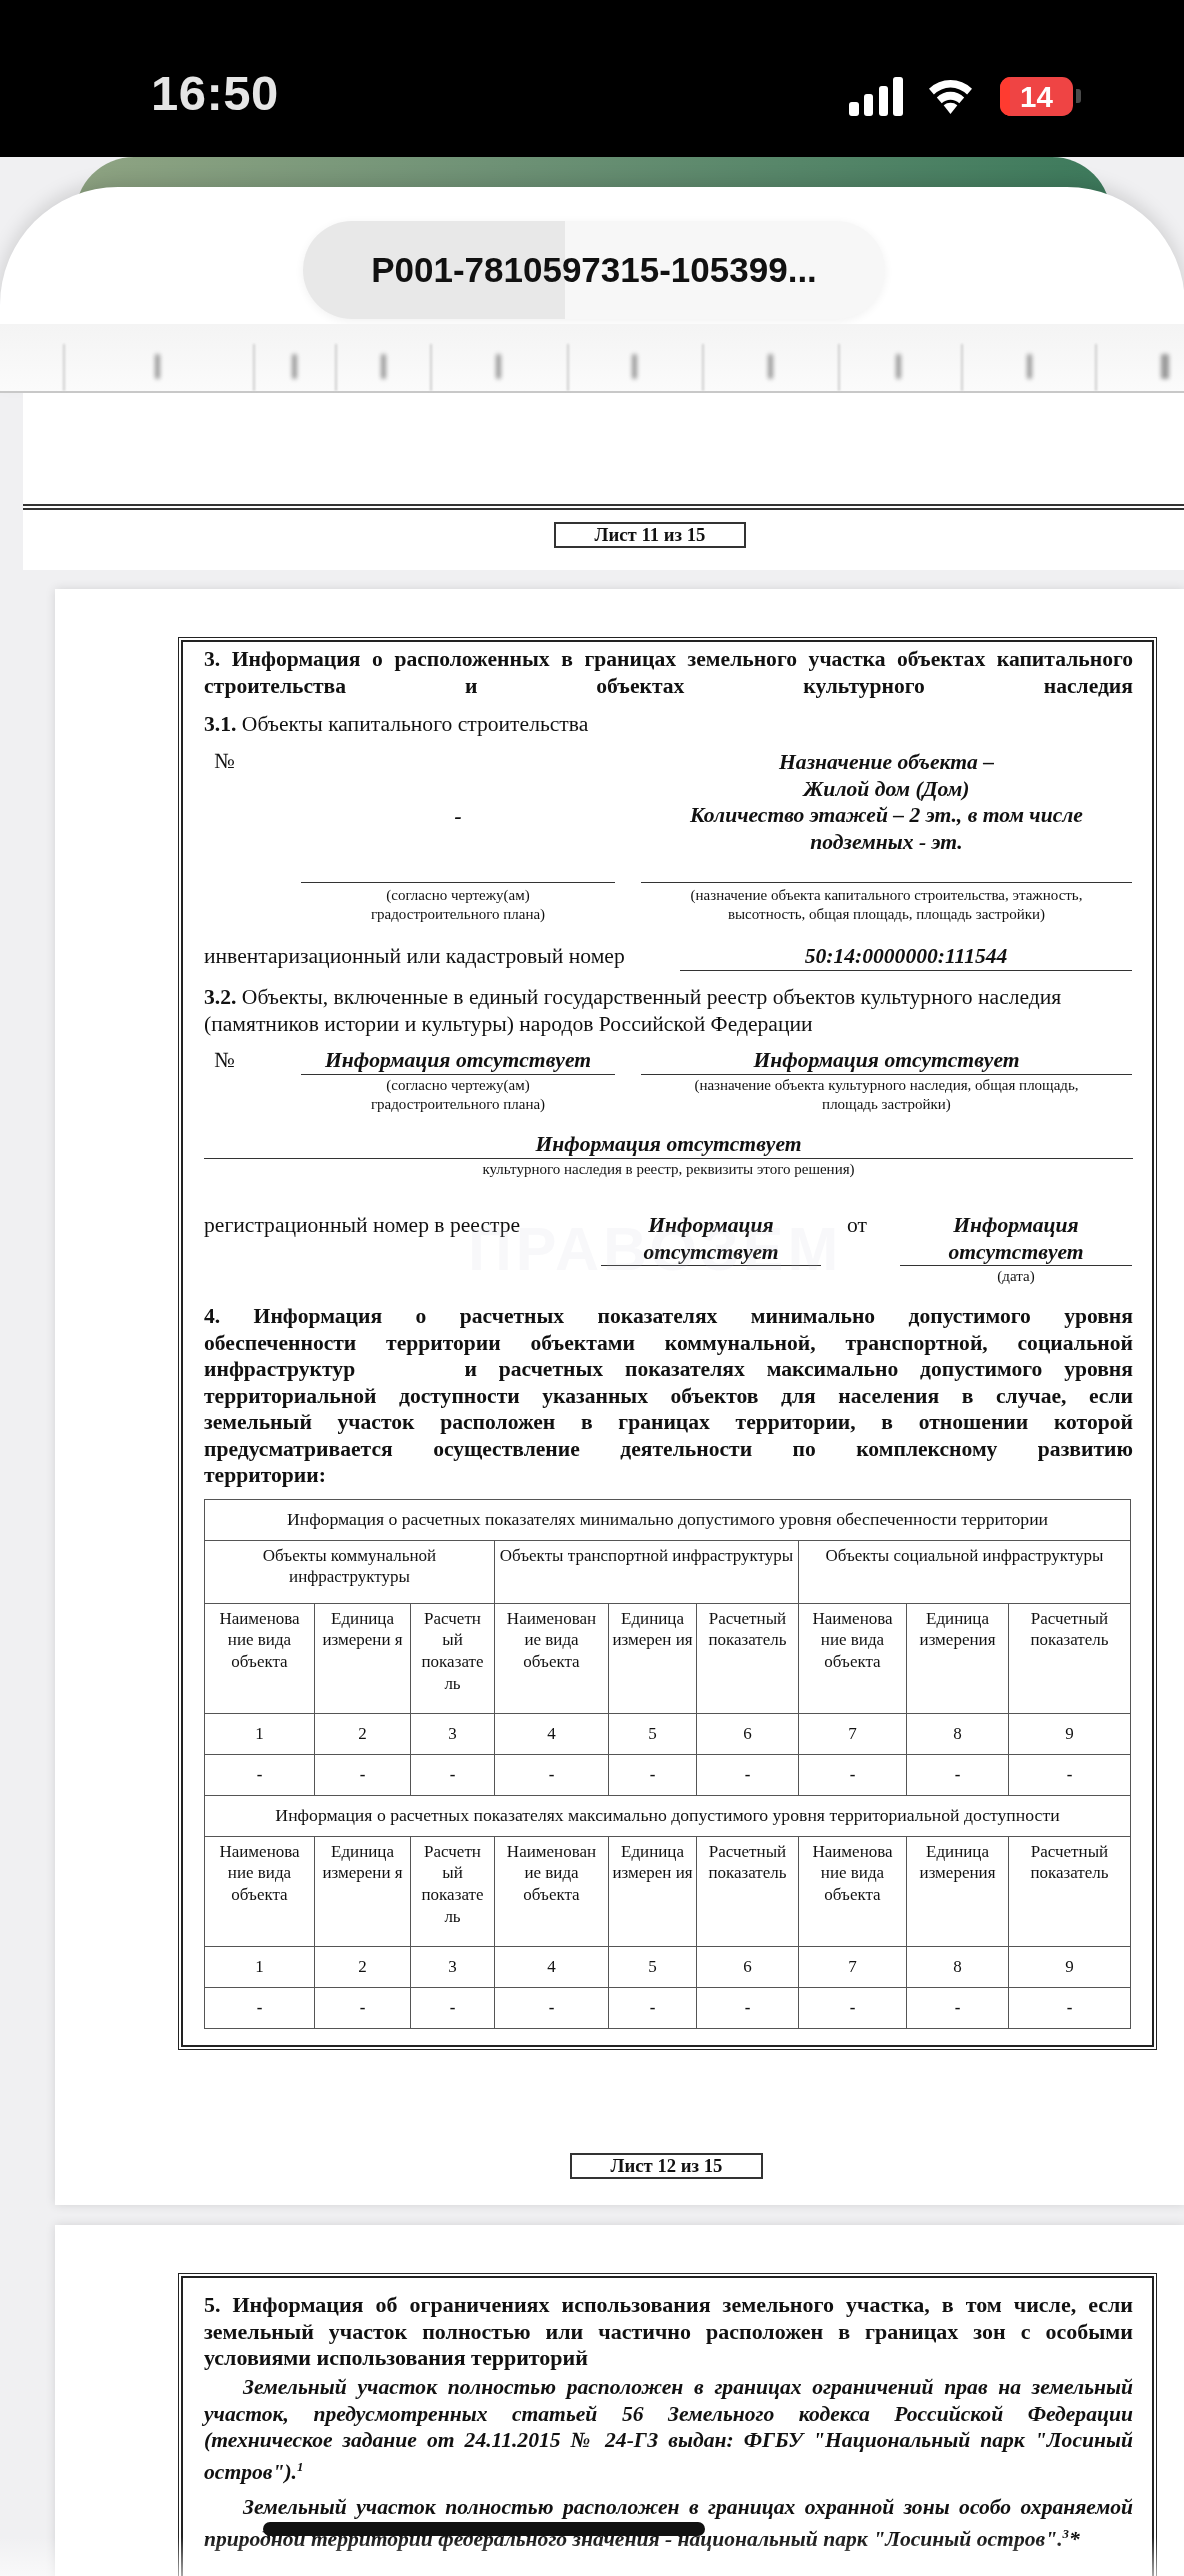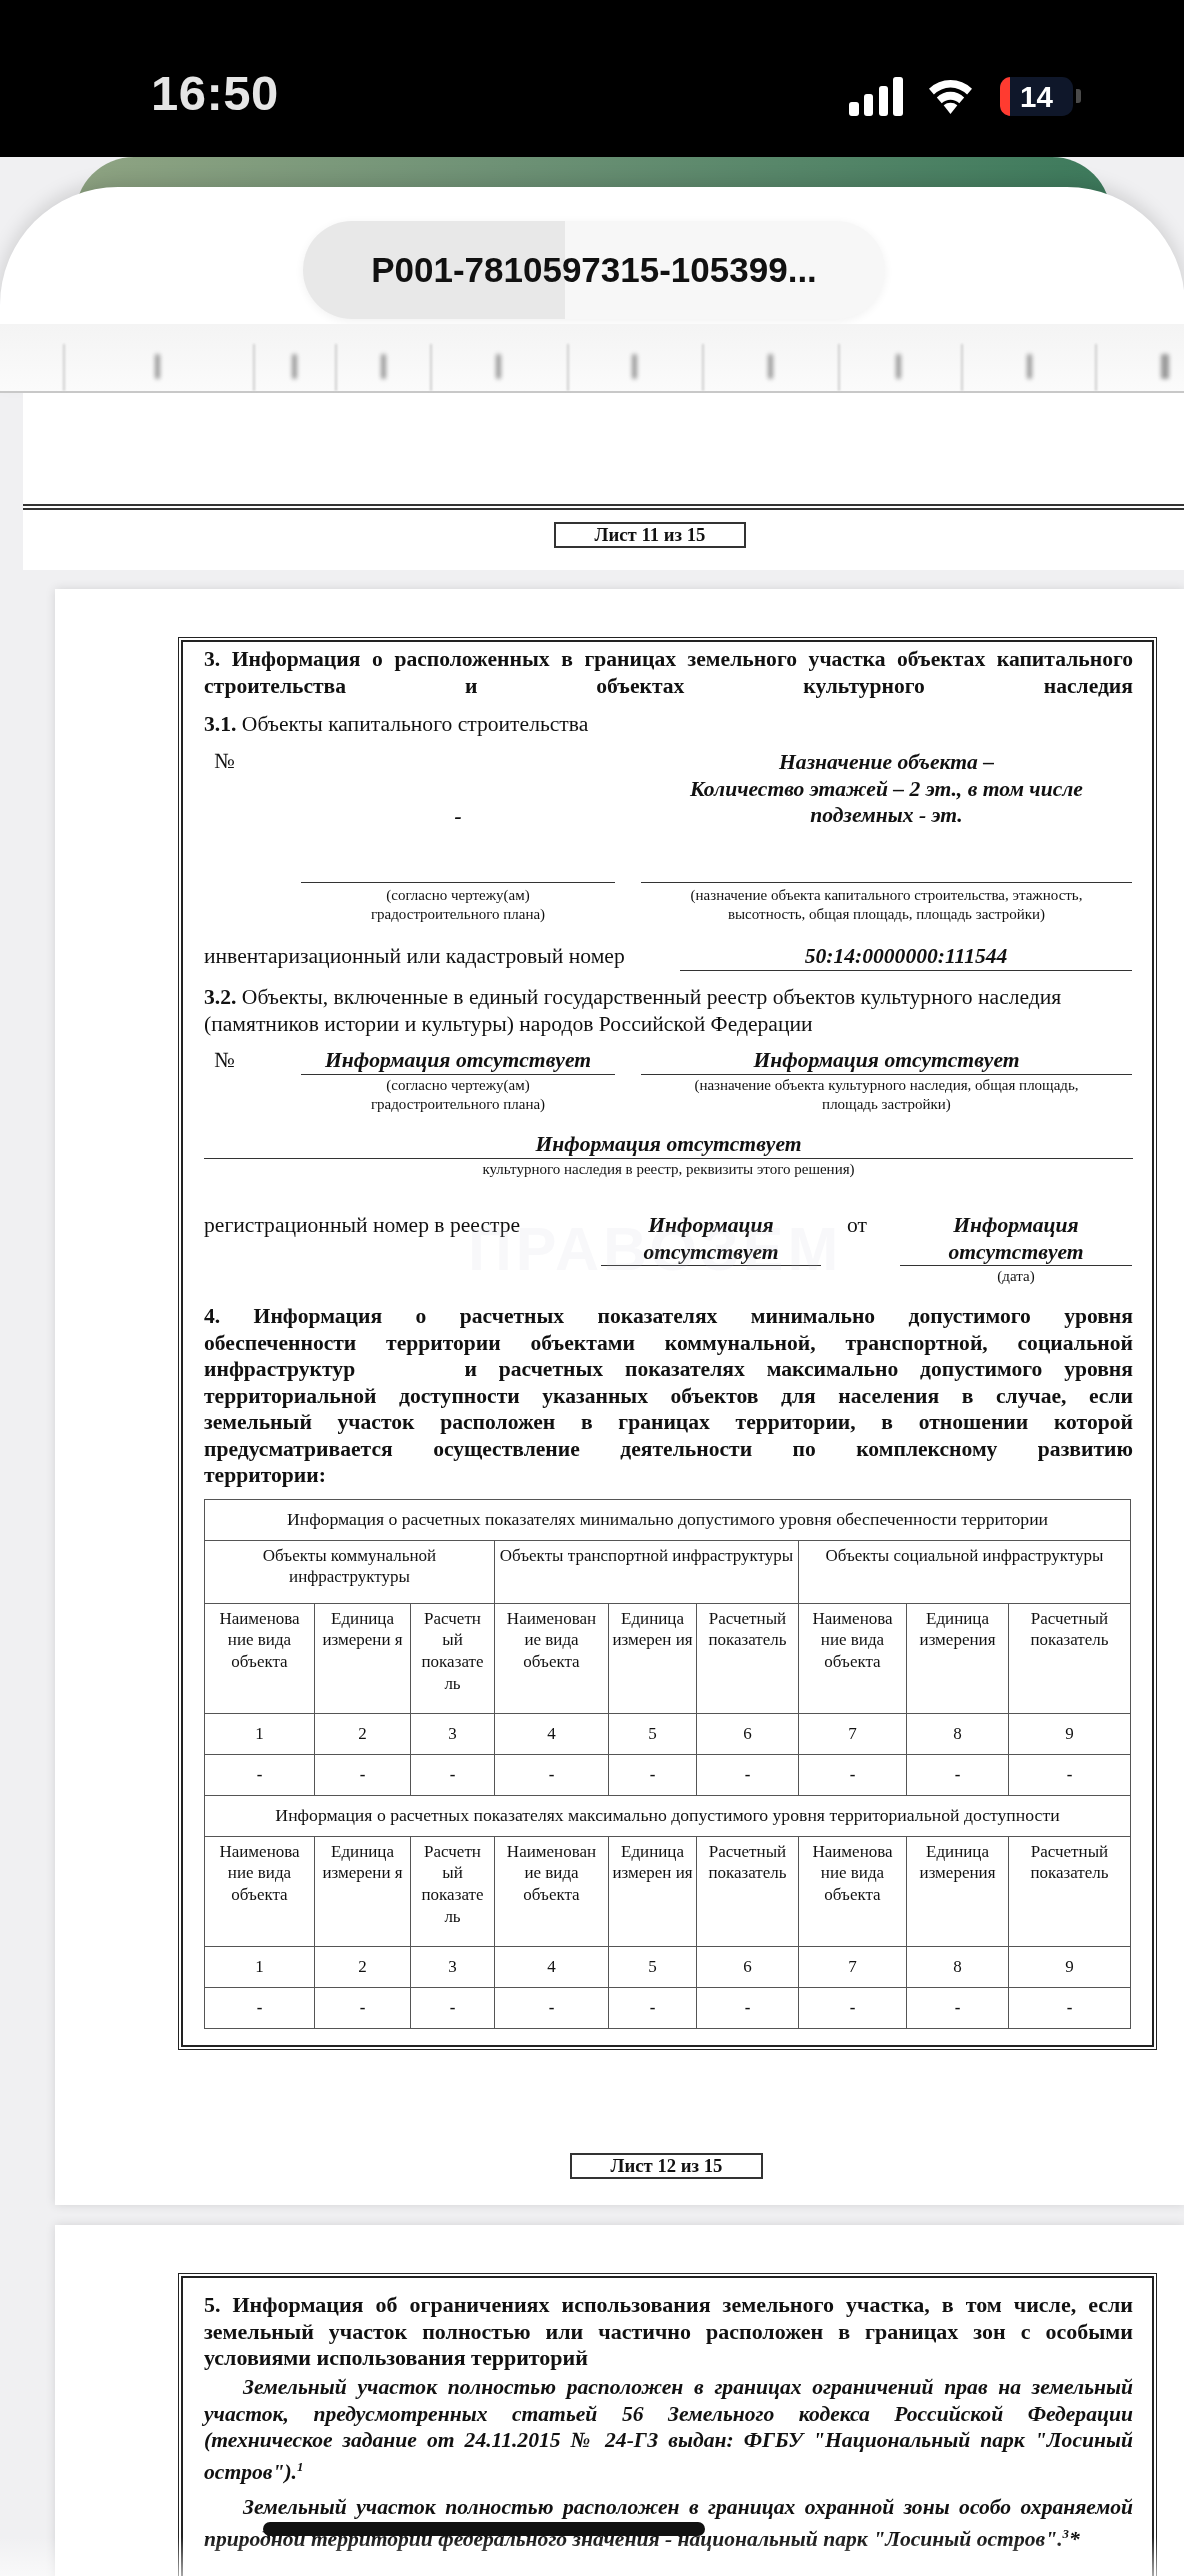--- a/index.html
+++ b/index.html
@@ -5,21 +5,21 @@
   * { box-sizing: border-box; margin: 0; padding: 0; }
   html, body { width: 1185px; height: 2576px; overflow: hidden; background: #f0f0f2; }
   body { position: relative; font-family: "Liberation Serif", serif; color: #111; }
 
   
   .status-bar { position: absolute; left: 0; top: 0; width: 1185px; height: 157px; background: #000; }
   .status-time { position: absolute; left: 151px; top: 65px; font-family: "Liberation Sans", sans-serif; font-size: 49px; font-weight: 700; color: #e5e5e5; letter-spacing: 0.5px; }
   .signal { position: absolute; left: 849px; top: 77px; width: 55px; height: 39px; }
   .signal span { position: absolute; bottom: 0; width: 9.8px; background: #fff; border-radius: 2.9px; }
   .wifi { position: absolute; left: 925px; top: 73px; width: 51px; height: 43px; }
-  .battery { position: absolute; left: 1000px; top: 77px; width: 73px; height: 39px; background: #0f172a; border-radius: 10.8px; overflow: hidden; }
+  .battery { position: absolute; left: 1000px; top: 77px; width: 73px; height: 39px; background: #ef4444; border-radius: 10.8px; overflow: hidden; }
   .battery .lvl { position: absolute; left: 0; top: 0; bottom: 0; width: 9.8px; background: #ff3b30; }
   .battery .num { position: absolute; left: 0; right: 0; top: 0; bottom: 0; text-align: center; font-family: "Liberation Sans", sans-serif; font-weight: 700; font-size: 29.5px; line-height: 39px; color: #fff; }
   .battery-tip { position: absolute; left: 1076px; top: 89px; width: 4.9px; height: 13.8px; background: #4a4a4a; border-radius: 0 2.9px 2.9px 0; }
 
   
   .tab-back { position: absolute; left: 75px; top: 157px; width: 1036px; height: 59px; border-radius: 59px 59px 0 0; background: linear-gradient(90deg, #8fa483 0%, #6f9276 40%, #3d7a5c 100%); }
   .toolbar { position: absolute; left: 0; top: 187px; width: 1185px; height: 196px; background: #ffffff; border-radius: 118px 118px 0 0; box-shadow: 0 -3.9px 19.6px rgba(0,0,0,0.15); }
   .url-pill { position: absolute; left: 303px; top: 221px; width: 582px; height: 98px; border-radius: 49px; background: #f7f7f7; box-shadow: 0 2px 9.8px rgba(0,0,0,0.06); overflow: hidden; }
   .url-pill .progress { position: absolute; left: 0; top: 0; bottom: 0; background: #e8e8e8; }
   .url-text { position: absolute; left: 0; right: 0; top: 0; bottom: 0; text-align: center; line-height: 98px; font-family: "Liberation Sans", sans-serif; font-size: 35px; font-weight: 700; color: #111; white-space: nowrap; }
@@ -122,20 +122,21 @@
     <span>3.</span> <span>Информация о расположенных в границах земельного участка объектах капитального строительства и объектах культурного наследия</span>
   </div>
 
   <div class="txt" style="left:149px;top:122px;">
     <span class="b">3.1.</span> <span>Объекты капитального строительства</span>
   </div>
   <div class="txt" style="left:159px;top:159px;">№</div>
   <div class="txt bi c" style="left:246px;top:214px;width:314px;">-</div>
   <div class="txt bi c" style="left:586px;top:160px;width:491px;line-height:26.5px;">
     <div>Назначение объекта –</div>
+    <div>Жилой дом (Дом)</div>
     <div>Количество этажей – 2 эт., в том числе</div>
     <div>подземных - эт.</div>
   </div>
   <div class="uline" style="left:246px;top:293px;width:314px;"></div>
   <div class="uline" style="left:586px;top:293px;width:491px;"></div>
   <div class="txt small" style="left:246px;top:297px;width:314px;">
     <div>(согласно чертежу(ам)</div>
       <div>градостроительного плана)</div>
   </div>
   <div class="txt small" style="left:586px;top:297px;width:491px;">

